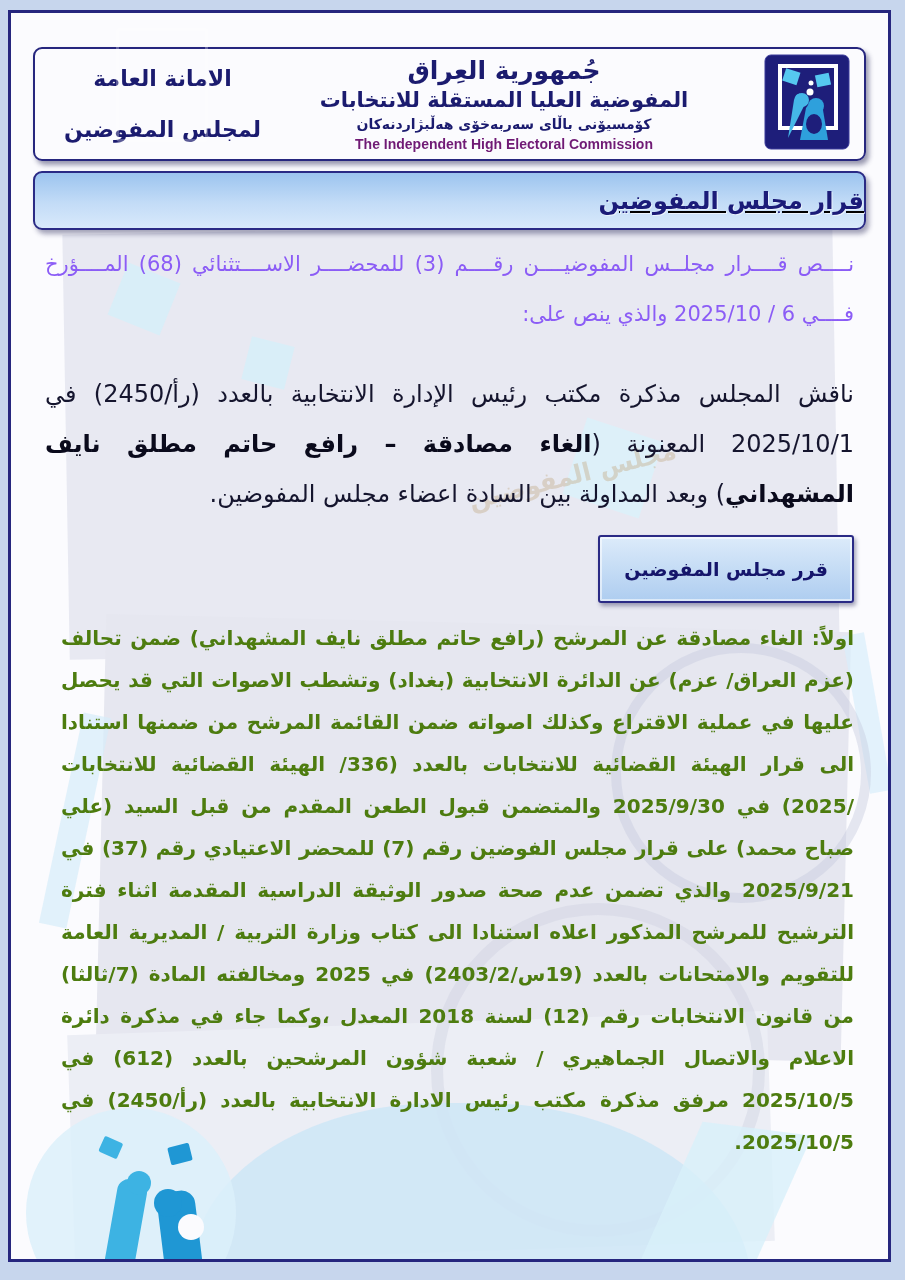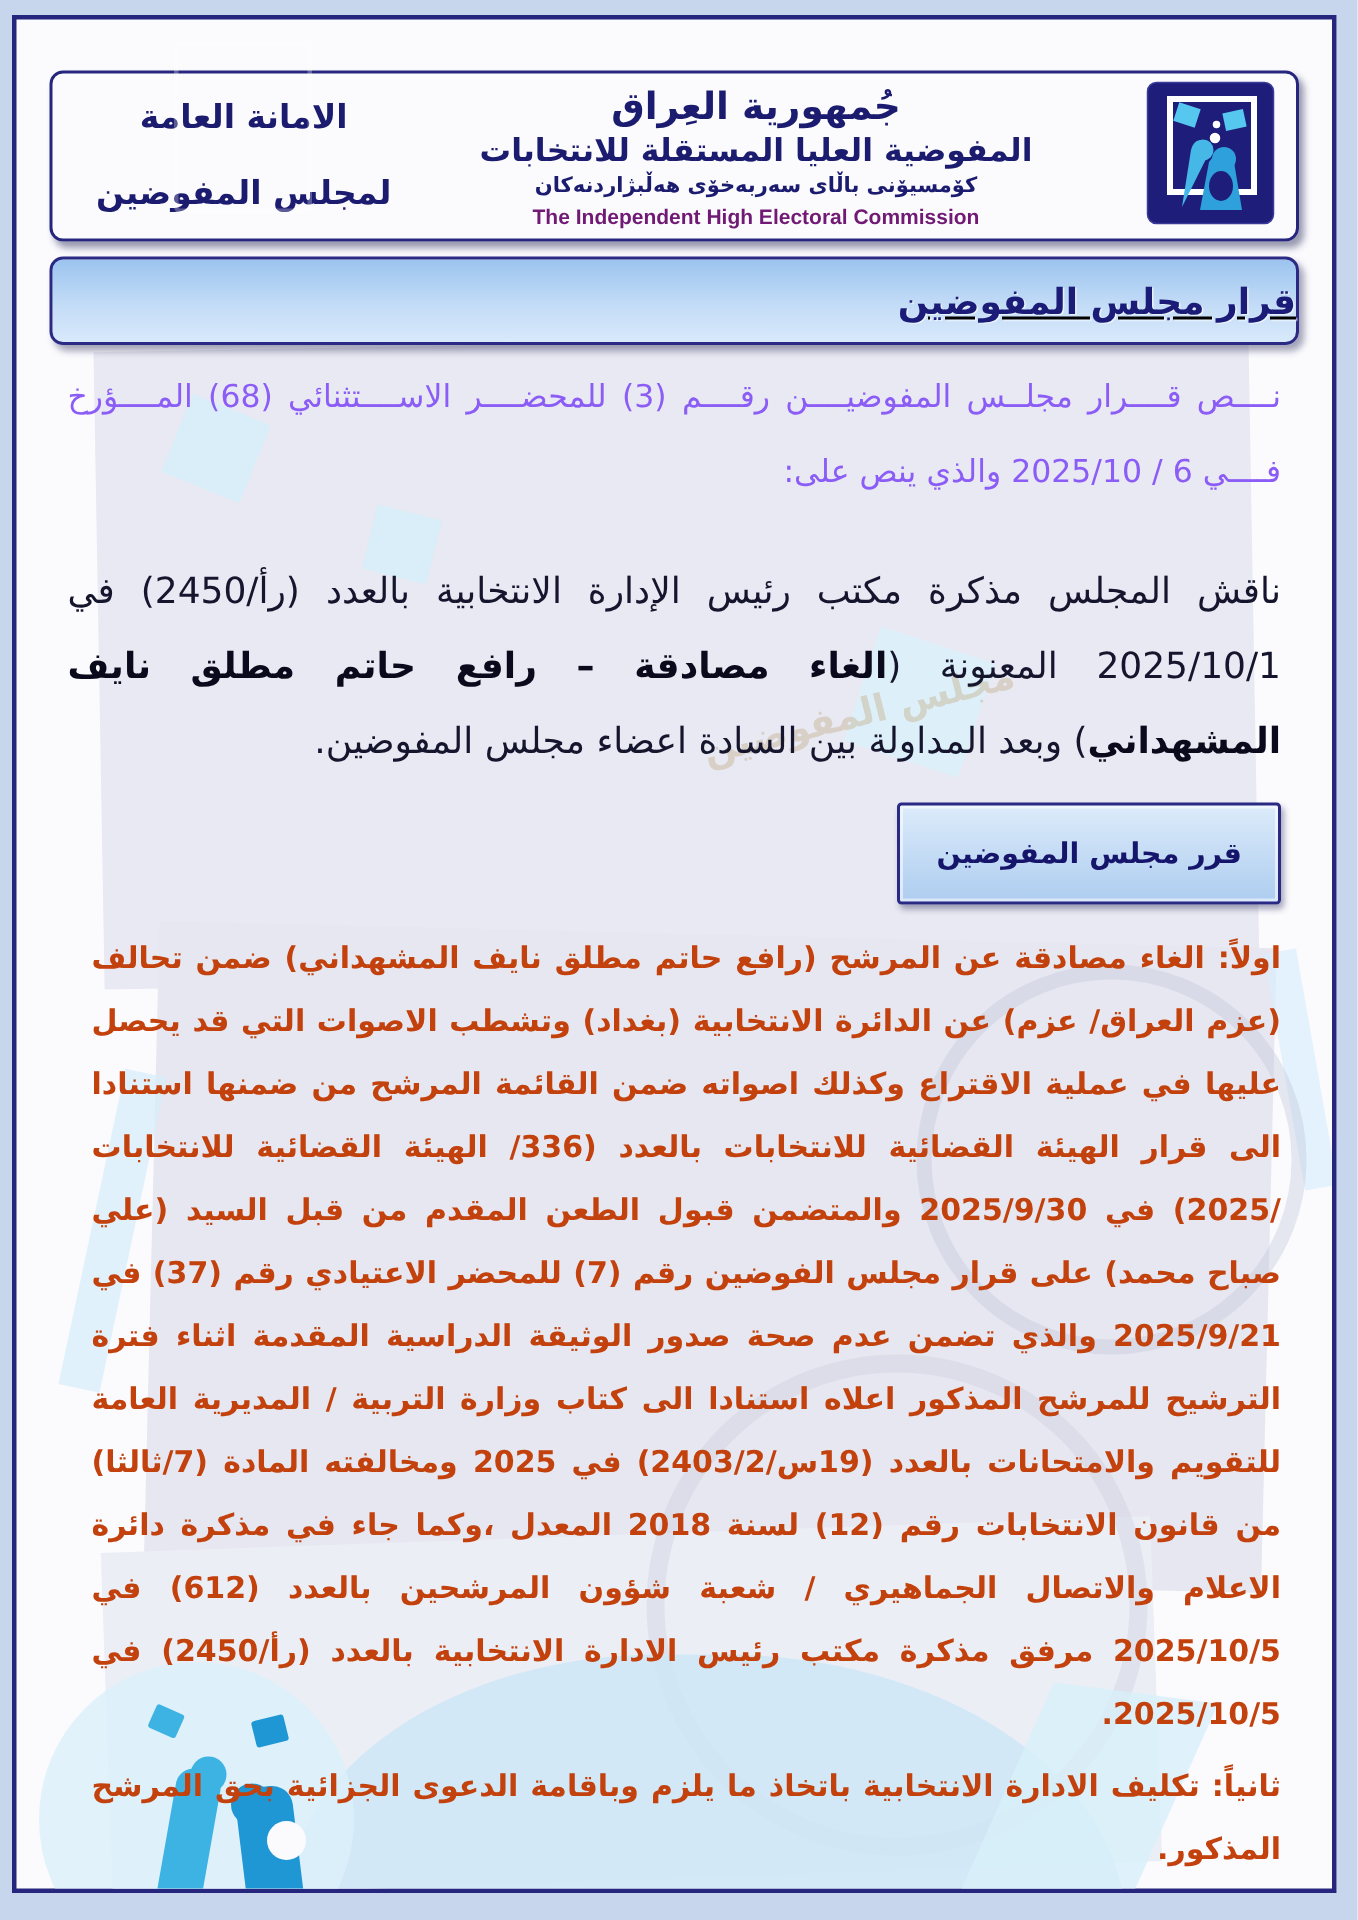--- a/index.html
+++ b/index.html
@@ -54,21 +54,21 @@
   
   .content{position:absolute;left:34px;right:34px;top:226px;z-index:2;direction:rtl;}
   .intro{margin:0;font-size:21px;color:#8b5cf6;line-height:50px;text-align:justify;}
   .preamble{margin:30px 0 0 0;font-size:24px;color:#15152e;line-height:50px;text-align:justify;}
   .preamble b{color:#0a0a1c;}
   .badge-row{margin-top:16px;text-align:right;}
   .badge{display:inline-block;padding:21px 24px;border:2px solid #2a2a85;border-radius:3px;
          background:linear-gradient(180deg,#dcebfa,#aecdf0);
          box-shadow:2px 3px 4px rgba(30,30,80,.4), inset 0 0 0 2px rgba(255,255,255,.55);
          font-size:19px;font-weight:bold;color:#15156b;}
-  .item{margin:14px 0 0 16px;font-size:20px;font-weight:bold;color:#c2410c;line-height:42px;text-align:justify;}
+  .item{margin:14px 0 0 16px;font-size:20px;font-weight:bold;color:#4d7c0f;line-height:42px;text-align:justify;}
   .item.short{margin-top:6px;}
 </style>
 </head>
 <body>
 
 <div id="stage">
   <div class="page">
 
     <div class="deco wm-a"></div>
     <div class="deco wm-b"></div>
@@ -135,18 +135,17 @@
     <div class="content">
       <p class="intro">نــــص قــــرار مجلــس المفوضيــــن رقــــم (3) للمحضــــر الاســــتثنائي (68) المــــؤرخ فــــي 6 / 2025/10 والذي ينص على:</p>
 
       <p class="preamble"><span>ناقش المجلس مذكرة مكتب رئيس الإدارة الانتخابية بالعدد (رأ/2450) في 2025/10/1 المعنونة (</span><b>الغاء مصادقة – رافع حاتم مطلق نايف المشهداني</b><span>) وبعد المداولة بين السادة اعضاء مجلس المفوضين.</span></p>
 
       <div class="badge-row">
         <span class="badge">قرر مجلس المفوضين</span>
       </div>
 
       <p class="item">اولاً: الغاء مصادقة عن المرشح (رافع حاتم مطلق نايف المشهداني) ضمن تحالف (عزم العراق/ عزم) عن الدائرة الانتخابية (بغداد) وتشطب الاصوات التي قد يحصل عليها في عملية الاقتراع وكذلك اصواته ضمن القائمة المرشح من ضمنها استنادا الى قرار الهيئة القضائية للانتخابات بالعدد (336/ الهيئة القضائية للانتخابات /2025) في 2025/9/30 والمتضمن قبول الطعن المقدم من قبل السيد (علي صباح محمد) على قرار مجلس الفوضين رقم (7) للمحضر الاعتيادي رقم (37) في 2025/9/21 والذي تضمن عدم صحة صدور الوثيقة الدراسية المقدمة اثناء فترة الترشيح للمرشح المذكور اعلاه استنادا الى كتاب وزارة التربية / المديرية العامة للتقويم والامتحانات بالعدد (19س/2403/2) في 2025 ومخالفته المادة (7/ثالثا) من قانون الانتخابات رقم (12) لسنة 2018 المعدل ،وكما جاء في مذكرة دائرة الاعلام والاتصال الجماهيري / شعبة شؤون المرشحين بالعدد (612) في 2025/10/5 مرفق مذكرة مكتب رئيس الادارة الانتخابية بالعدد (رأ/2450) في 2025/10/5.</p>
-      <p class="item short">ثانياً: تكليف الادارة الانتخابية باتخاذ ما يلزم وباقامة الدعوى الجزائية بحق المرشح المذكور.</p>
 
     </div>
 
   </div>
 </div>
 
 </body></html>

